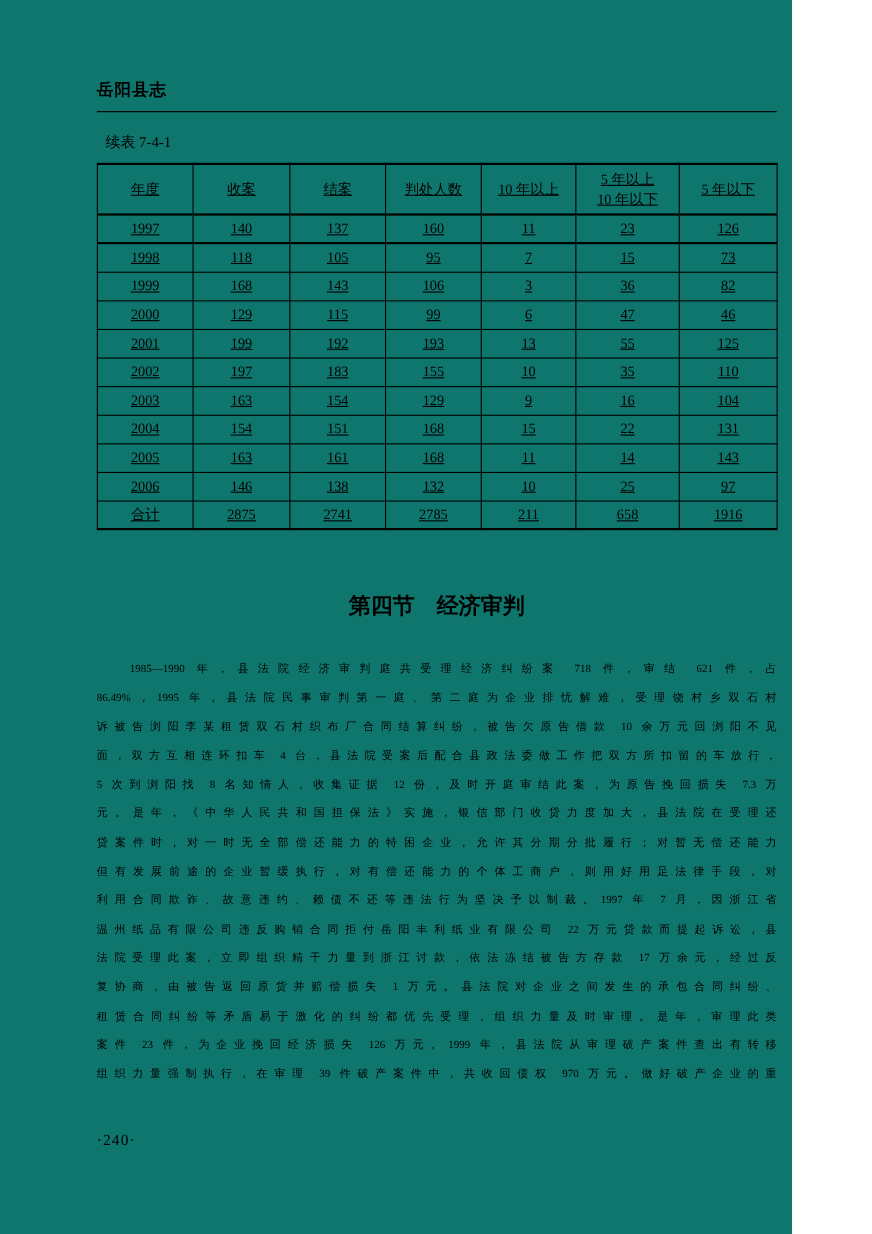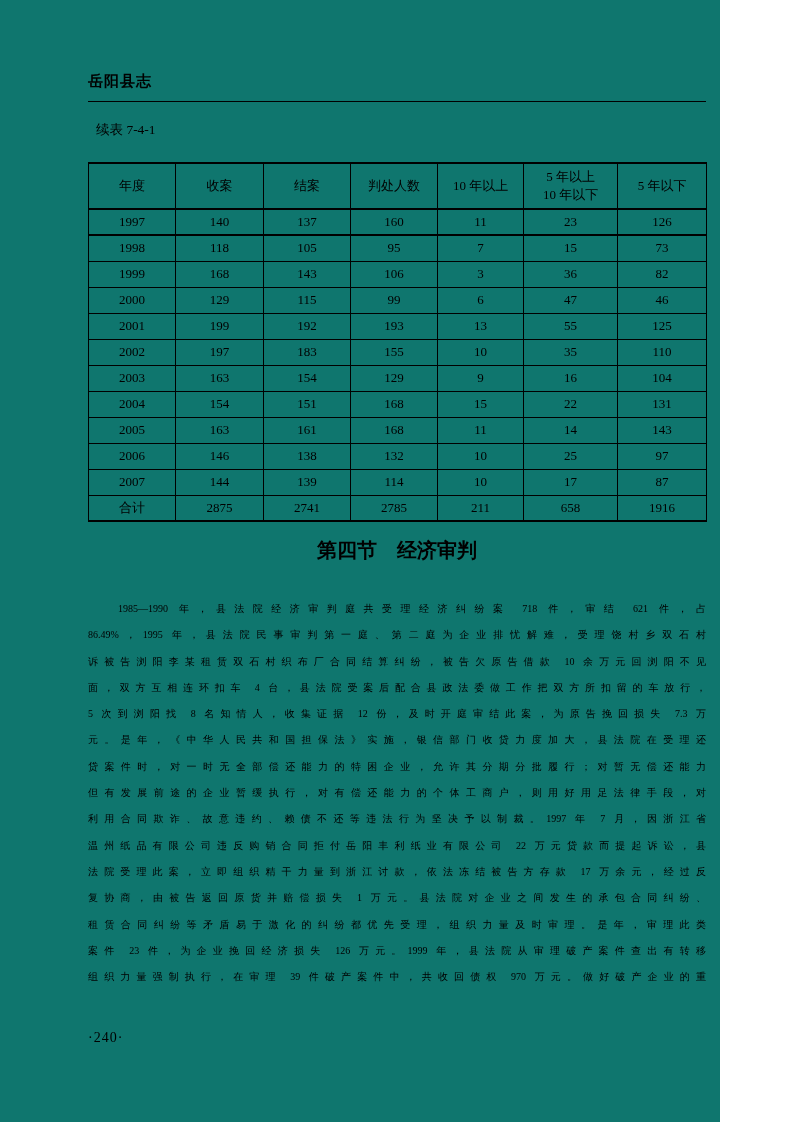--- a/index.html
+++ b/index.html
@@ -35,27 +35,28 @@
   .table-caption {
     position: absolute;
     left: 96px;
     top: 121px;
     font-size: 13.5px;
     text-align: right;
   }
   table.stats-table {
     position: absolute;
     left: 88px;
-    top: 162px;
+    top: 148px;
     width: 618px;
     border-collapse: collapse;
     table-layout: fixed;
     font-size: 13px;
     border-top: 2.5px solid #000;
     border-bottom: 2.5px solid #000;
+    text-decoration: underline;
   }
   table.stats-table th,
   table.stats-table td {
     border: 1px solid #000;
     text-align: center;
     vertical-align: middle;
     padding: 0;
     font-weight: normal;
     overflow: hidden;
   }
@@ -237,29 +238,20 @@
           <td>143</td>
         </tr>
         <tr>
           <td>2006</td>
           <td>146</td>
           <td>138</td>
           <td>132</td>
           <td>10</td>
           <td>25</td>
           <td>97</td>
-        </tr>
-        <tr>
-          <td>2007</td>
-          <td>144</td>
-          <td>139</td>
-          <td>114</td>
-          <td>10</td>
-          <td>17</td>
-          <td>87</td>
         </tr>
         <tr>
           <td>合计</td>
           <td>2875</td>
           <td>2741</td>
           <td>2785</td>
           <td>211</td>
           <td>658</td>
           <td>1916</td>
         </tr>

